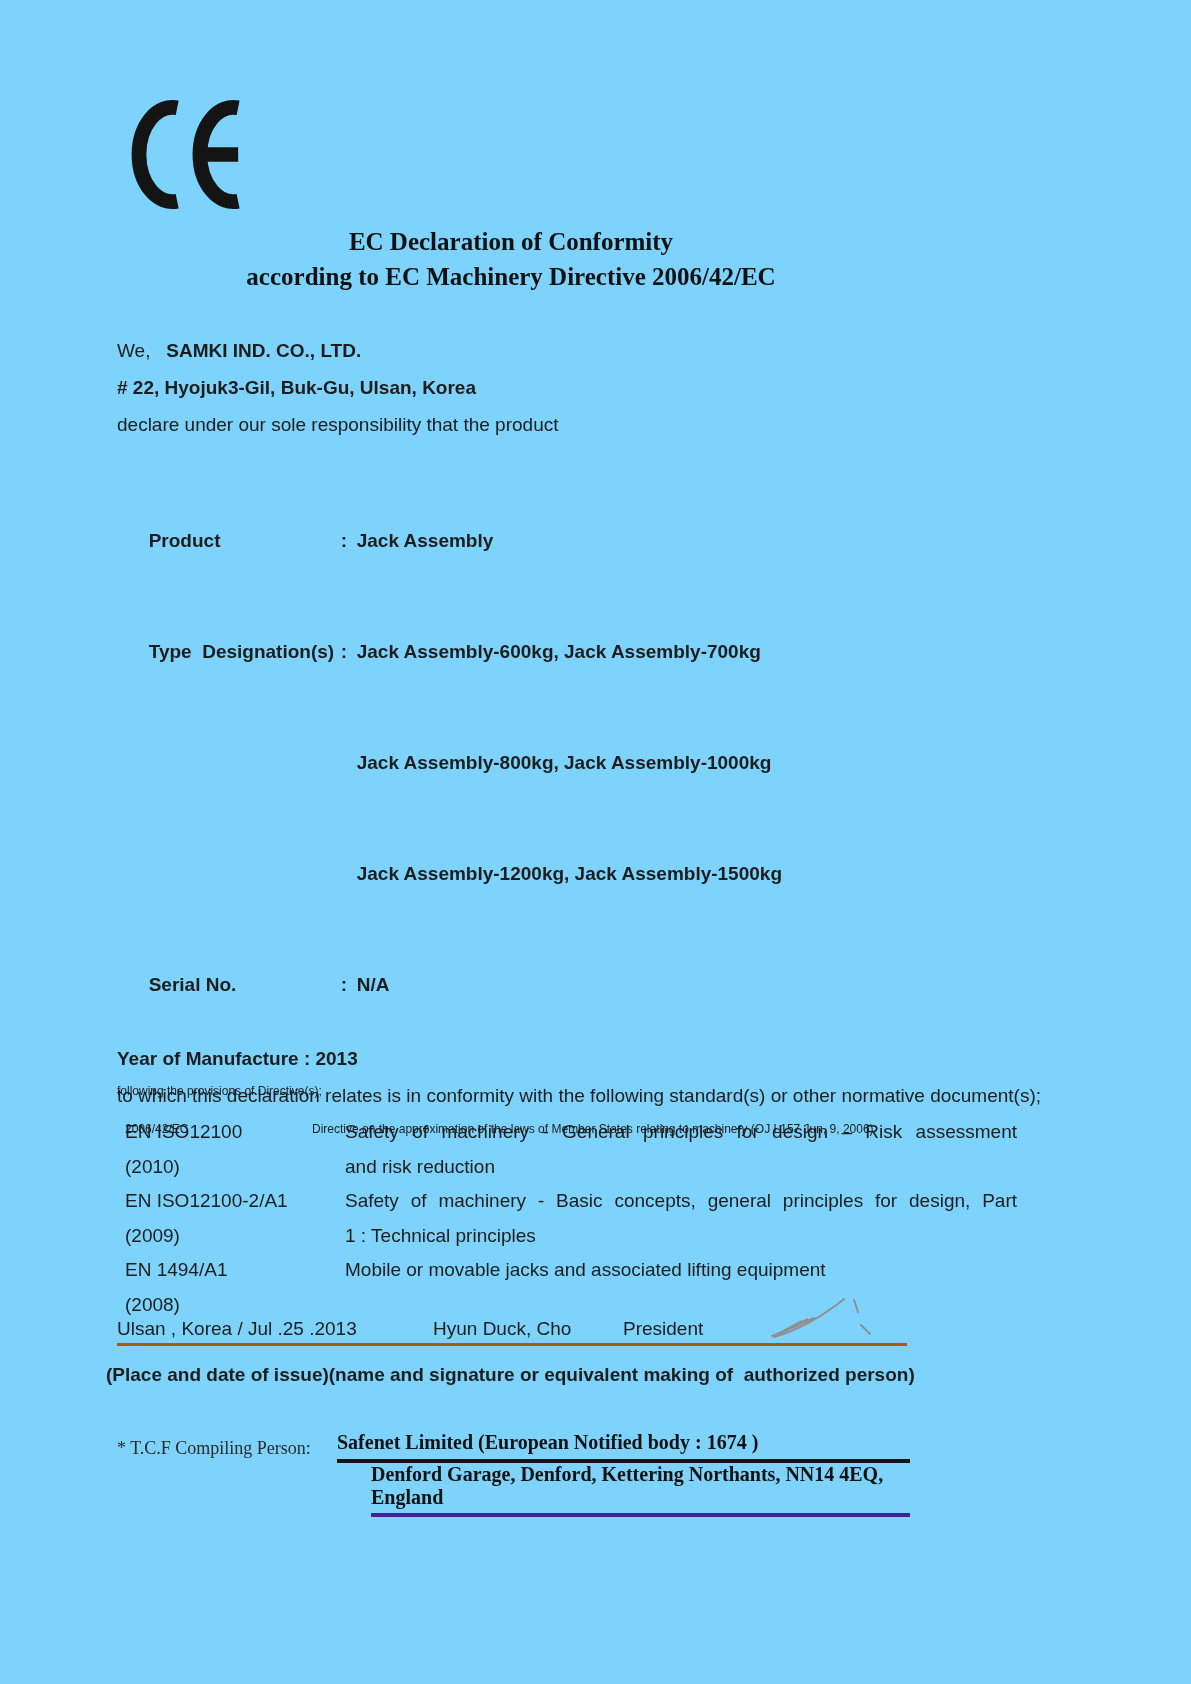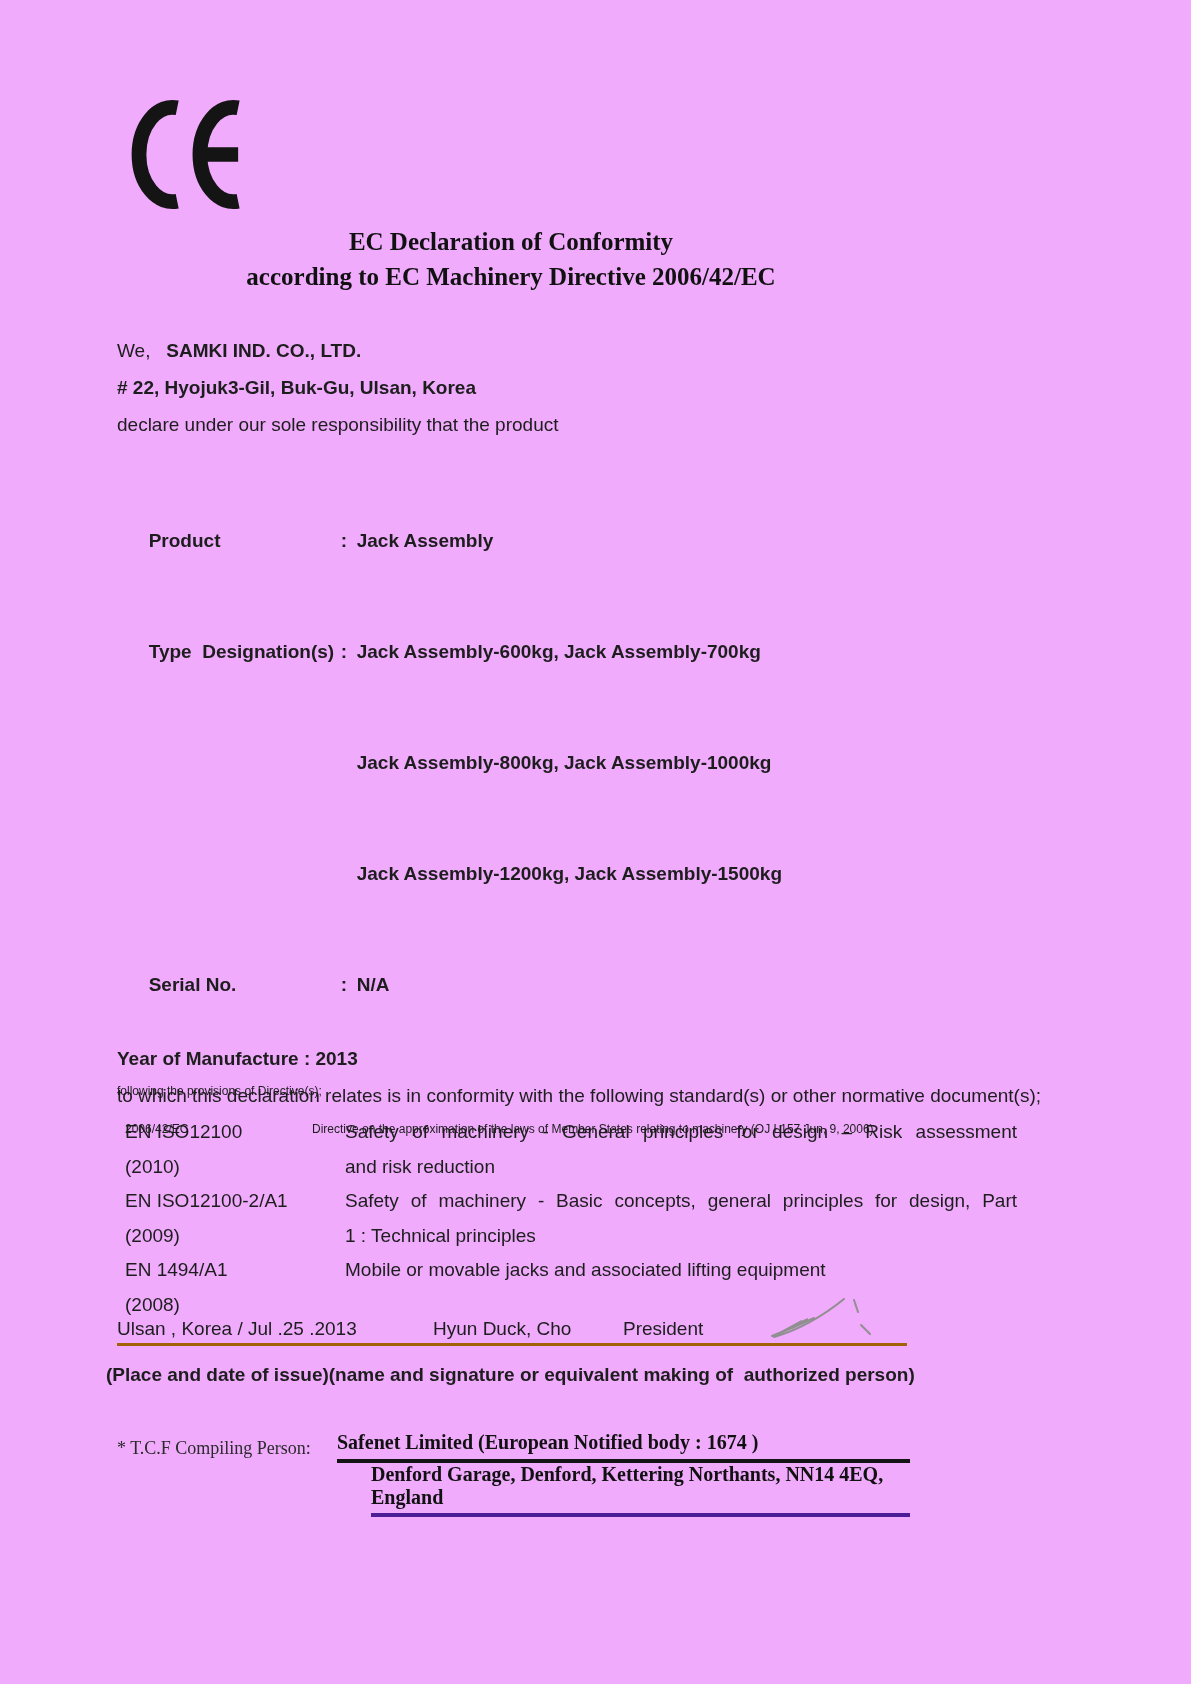--- a/index.html
+++ b/index.html
@@ -1,20 +1,20 @@
 <!DOCTYPE html>
 <html><head>
 <meta charset="utf-8">
 <style>
   * { margin:0; padding:0; box-sizing:border-box; }
   html,body { background:#ffffff; }
   .page {
     position:relative;
     width:1191px; height:1684px;
-    background:#f0abfc;
+    background:#7dd3fc;
     color:#1d1d1d;
     font-family:"Liberation Sans","DejaVu Sans",sans-serif;
     overflow:hidden;
   }
   .abs { position:absolute; }
 
   
   .ce-logo { left:113px; top:98px; }
 
   

